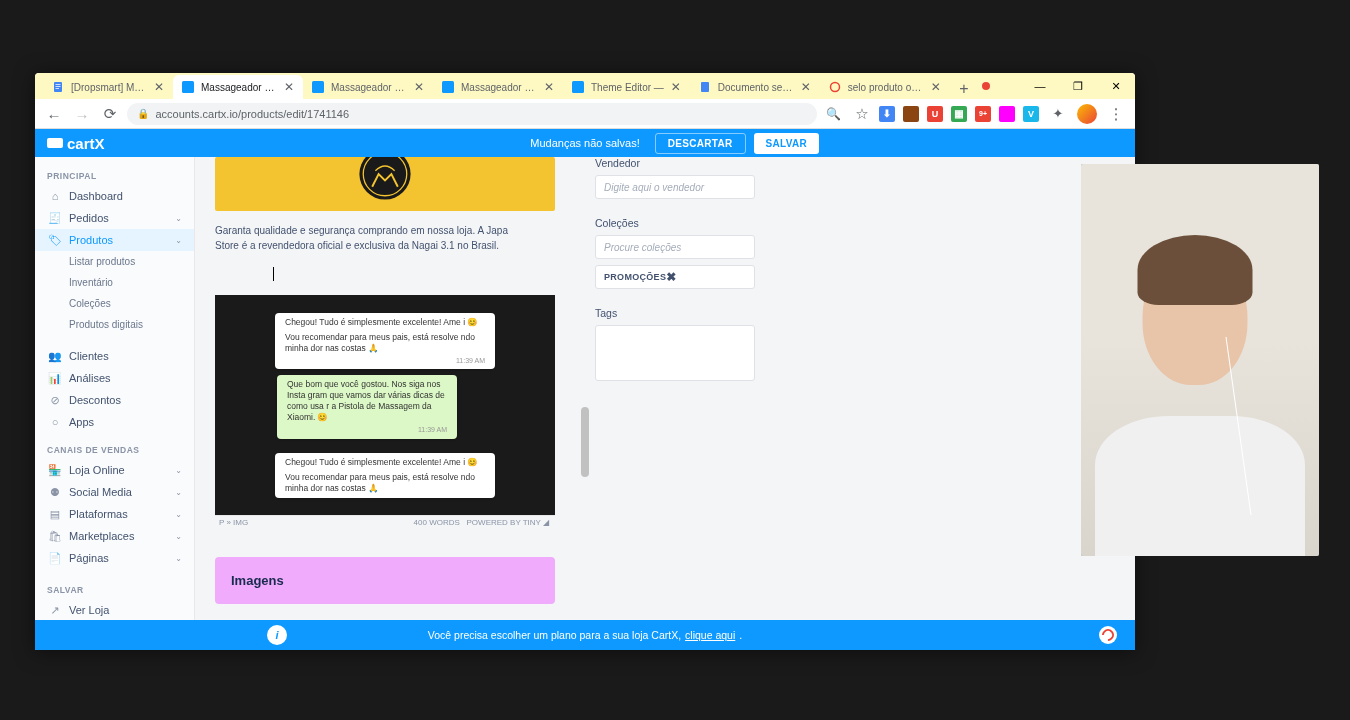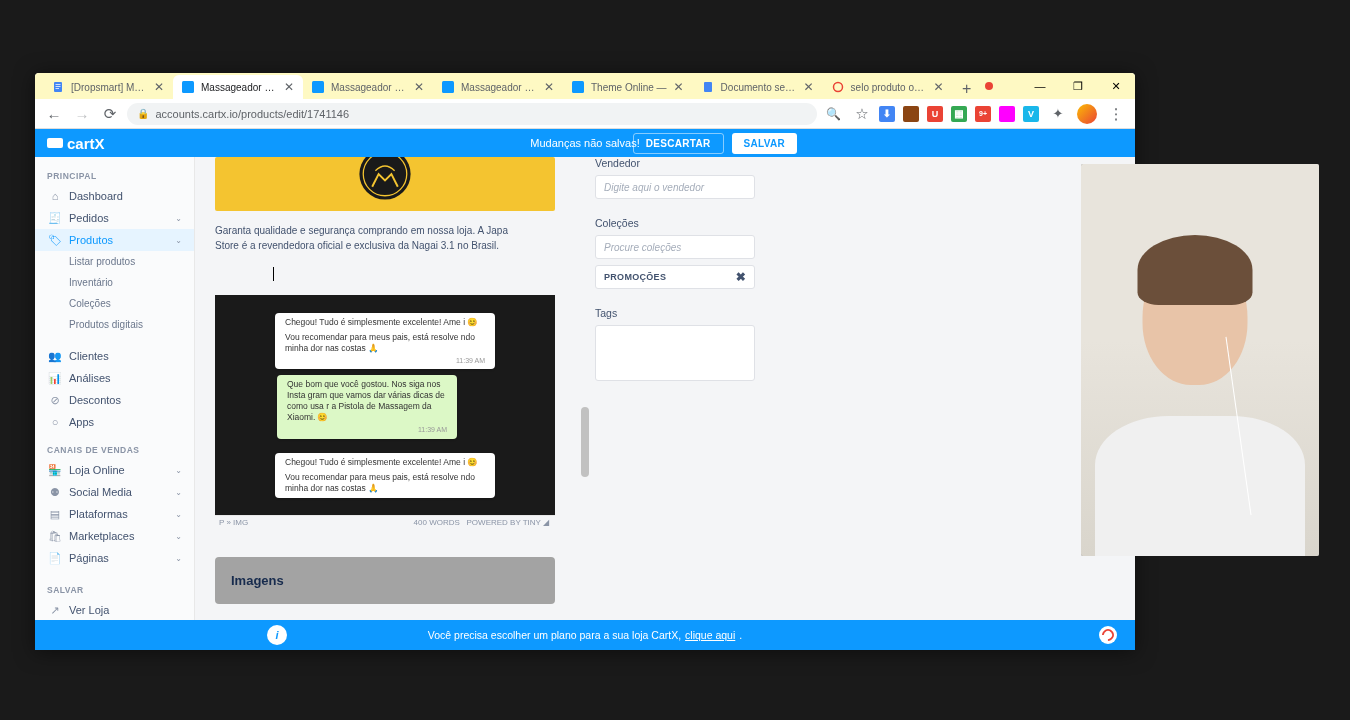--- a/index.html
+++ b/index.html
@@ -26,21 +26,21 @@
 .lock-icon { font-size: 10px; }
 .ext-icons { display: flex; gap: 8px; align-items: center; }
 .ext-icon { width: 16px; height: 16px; border-radius: 2px; display: flex; align-items: center; justify-content: center; font-size: 10px; font-weight: bold; color: #fff; }
 .avatar { width: 20px; height: 20px; border-radius: 50%; background: linear-gradient(135deg,#fbbc04,#ea4335); }
 
 
 .app-header { height: 28px; background: #0d99ff; display: flex; align-items: center; padding: 0 12px; color: #fff; position: relative; }
 .logo { font-size: 15px; font-weight: 600; display: flex; align-items: center; gap: 4px; }
 .logo::before { content: ""; width: 16px; height: 10px; background: #fff; border-radius: 2px; display: inline-block; }
 .unsaved-msg { position: absolute; left: 50%; transform: translateX(-50%); font-size: 11px; font-weight: 500; }
-.header-btns { position: absolute; right: 338px; display: flex; gap: 8px; }
+.header-btns { position: absolute; right: 316px; display: flex; gap: 8px; }
 .btn { padding: 4px 12px; font-size: 10px; font-weight: 600; border-radius: 3px; border: none; cursor: pointer; letter-spacing: .3px; }
 .btn-discard { background: transparent; color: #fff; border: 1px solid rgba(255,255,255,.5); }
 .btn-save { background: #fff; color: #0d99ff; }
 
 
 .app-body { display: flex; height: calc(100% - 28px - 26px - 30px - 30px); }
 
 
 .sidebar { width: 160px; background: #fafbfc; border-right: 1px solid #e8e8e8; padding: 10px 0; overflow: hidden; font-size: 11px; }
 .side-section-title { padding: 4px 12px; font-size: 8.5px; font-weight: 700; color: #8a94a6; letter-spacing: .5px; }
@@ -64,29 +64,29 @@
 
 .editor-frame { width: 340px; margin-top: 10px; }
 .chat-container { width: 340px; height: 220px; background: #1a1a1a; position: relative; padding: 12px; }
 .chat-bubble { background: #fff; border-radius: 4px; padding: 4px 10px; font-size: 8.5px; color: #333; margin: 6px auto; width: 220px; position: relative; line-height: 1.3; box-shadow: 0 1px 2px rgba(0,0,0,.2); }
 .chat-bubble.reply { background: #dcf8c6; margin-left: 50px; width: 180px; }
 .chat-time { font-size: 7px; color: #999; text-align: right; margin-top: 2px; }
 
 .editor-status { display: flex; justify-content: space-between; font-size: 8px; color: #8a94a6; padding: 2px 4px; border-top: 1px solid #e8e8e8; width: 340px; }
 .resize-handle { display: inline-block; width: 8px; height: 8px; }
 
-.images-card { width: 340px; background: #a3a3a3; border-radius: 4px; margin-top: 28px; padding: 16px; }
+.images-card { width: 340px; background: #f0abfc; border-radius: 4px; margin-top: 28px; padding: 16px; }
 .images-title { font-size: 13px; font-weight: 600; color: #172b4d; }
 
 
 .panel-section { margin-bottom: 18px; }
 .panel-label { font-size: 10.5px; color: #42526e; font-weight: 500; margin-bottom: 6px; }
 .panel-input { width: 160px; height: 24px; border: 1px solid #dfe1e6; border-radius: 3px; padding: 0 8px; font-size: 10px; color: #8a94a6; background: #fff; }
 .panel-input::placeholder { color: #a5adba; font-style: italic; }
-.tag-chip { width: 160px; height: 24px; border: 1px solid #dfe1e6; border-radius: 3px; background: #fff; display: flex; align-items: center; padding: 0 8px; font-size: 9px; font-weight: 600; color: #42526e; letter-spacing: .3px; margin-top: 6px; justify-content: space-between; }
+.tag-chip { width: 160px; height: 24px; border: 1px solid #dfe1e6; border-radius: 3px; background: #fff; display: flex; align-items: center; padding: 0 8px; font-size: 9px; font-weight: 600; color: #42526e; letter-spacing: .3px; margin-top: 6px; }
 .tag-x { font-size: 12px; cursor: pointer; }
 .panel-help { font-size: 10px; color: #6b778c; line-height: 1.4; margin-top: 6px; width: 160px; }
 .tags-box { width: 160px; height: 56px; border: 1px solid #dfe1e6; border-radius: 3px; background: #fff; margin-top: 6px; }
 
 
 .editor-scroll { position: absolute; right: -14px; top: 250px; width: 8px; height: 70px; background: #c1c1c1; border-radius: 4px; }
 
 
 .bottom-banner { position: absolute; bottom: 0; left: 0; right: 0; height: 30px; background: #0d99ff; display: flex; align-items: center; justify-content: center; color: #fff; font-size: 10.5px; gap: 4px; }
 .info-circle { position: absolute; left: 232px; width: 20px; height: 20px; background: #fff; border-radius: 50%; display: flex; align-items: center; justify-content: center; color: #0d99ff; font-weight: bold; font-style: italic; font-size: 11px; }
@@ -146,21 +146,21 @@
         </span>
       <span class="tab-title">Massageador Fa...</span>
       <span class="tab-close">✕</span>
     </div>
     <div class="tab">
       <span class="tab-favicon">
           <svg viewBox="0 0 24 24" width="12" height="12">
             <rect width="24" height="24" rx="3" fill="#0d99ff"></rect>
           </svg>
         </span>
-      <span class="tab-title">Theme Online —</span>
+      <span class="tab-title">Theme Editor —</span>
       <span class="tab-close">✕</span>
     </div>
     <div class="tab">
       <span class="tab-favicon">
           <svg viewBox="0 0 24 24" width="12" height="12">
             <rect x="4" y="2" width="16" height="20" rx="2" fill="#4285f4"></rect>
           </svg>
         </span>
       <span class="tab-title">Documento sem ...</span>
       <span class="tab-close">✕</span>

